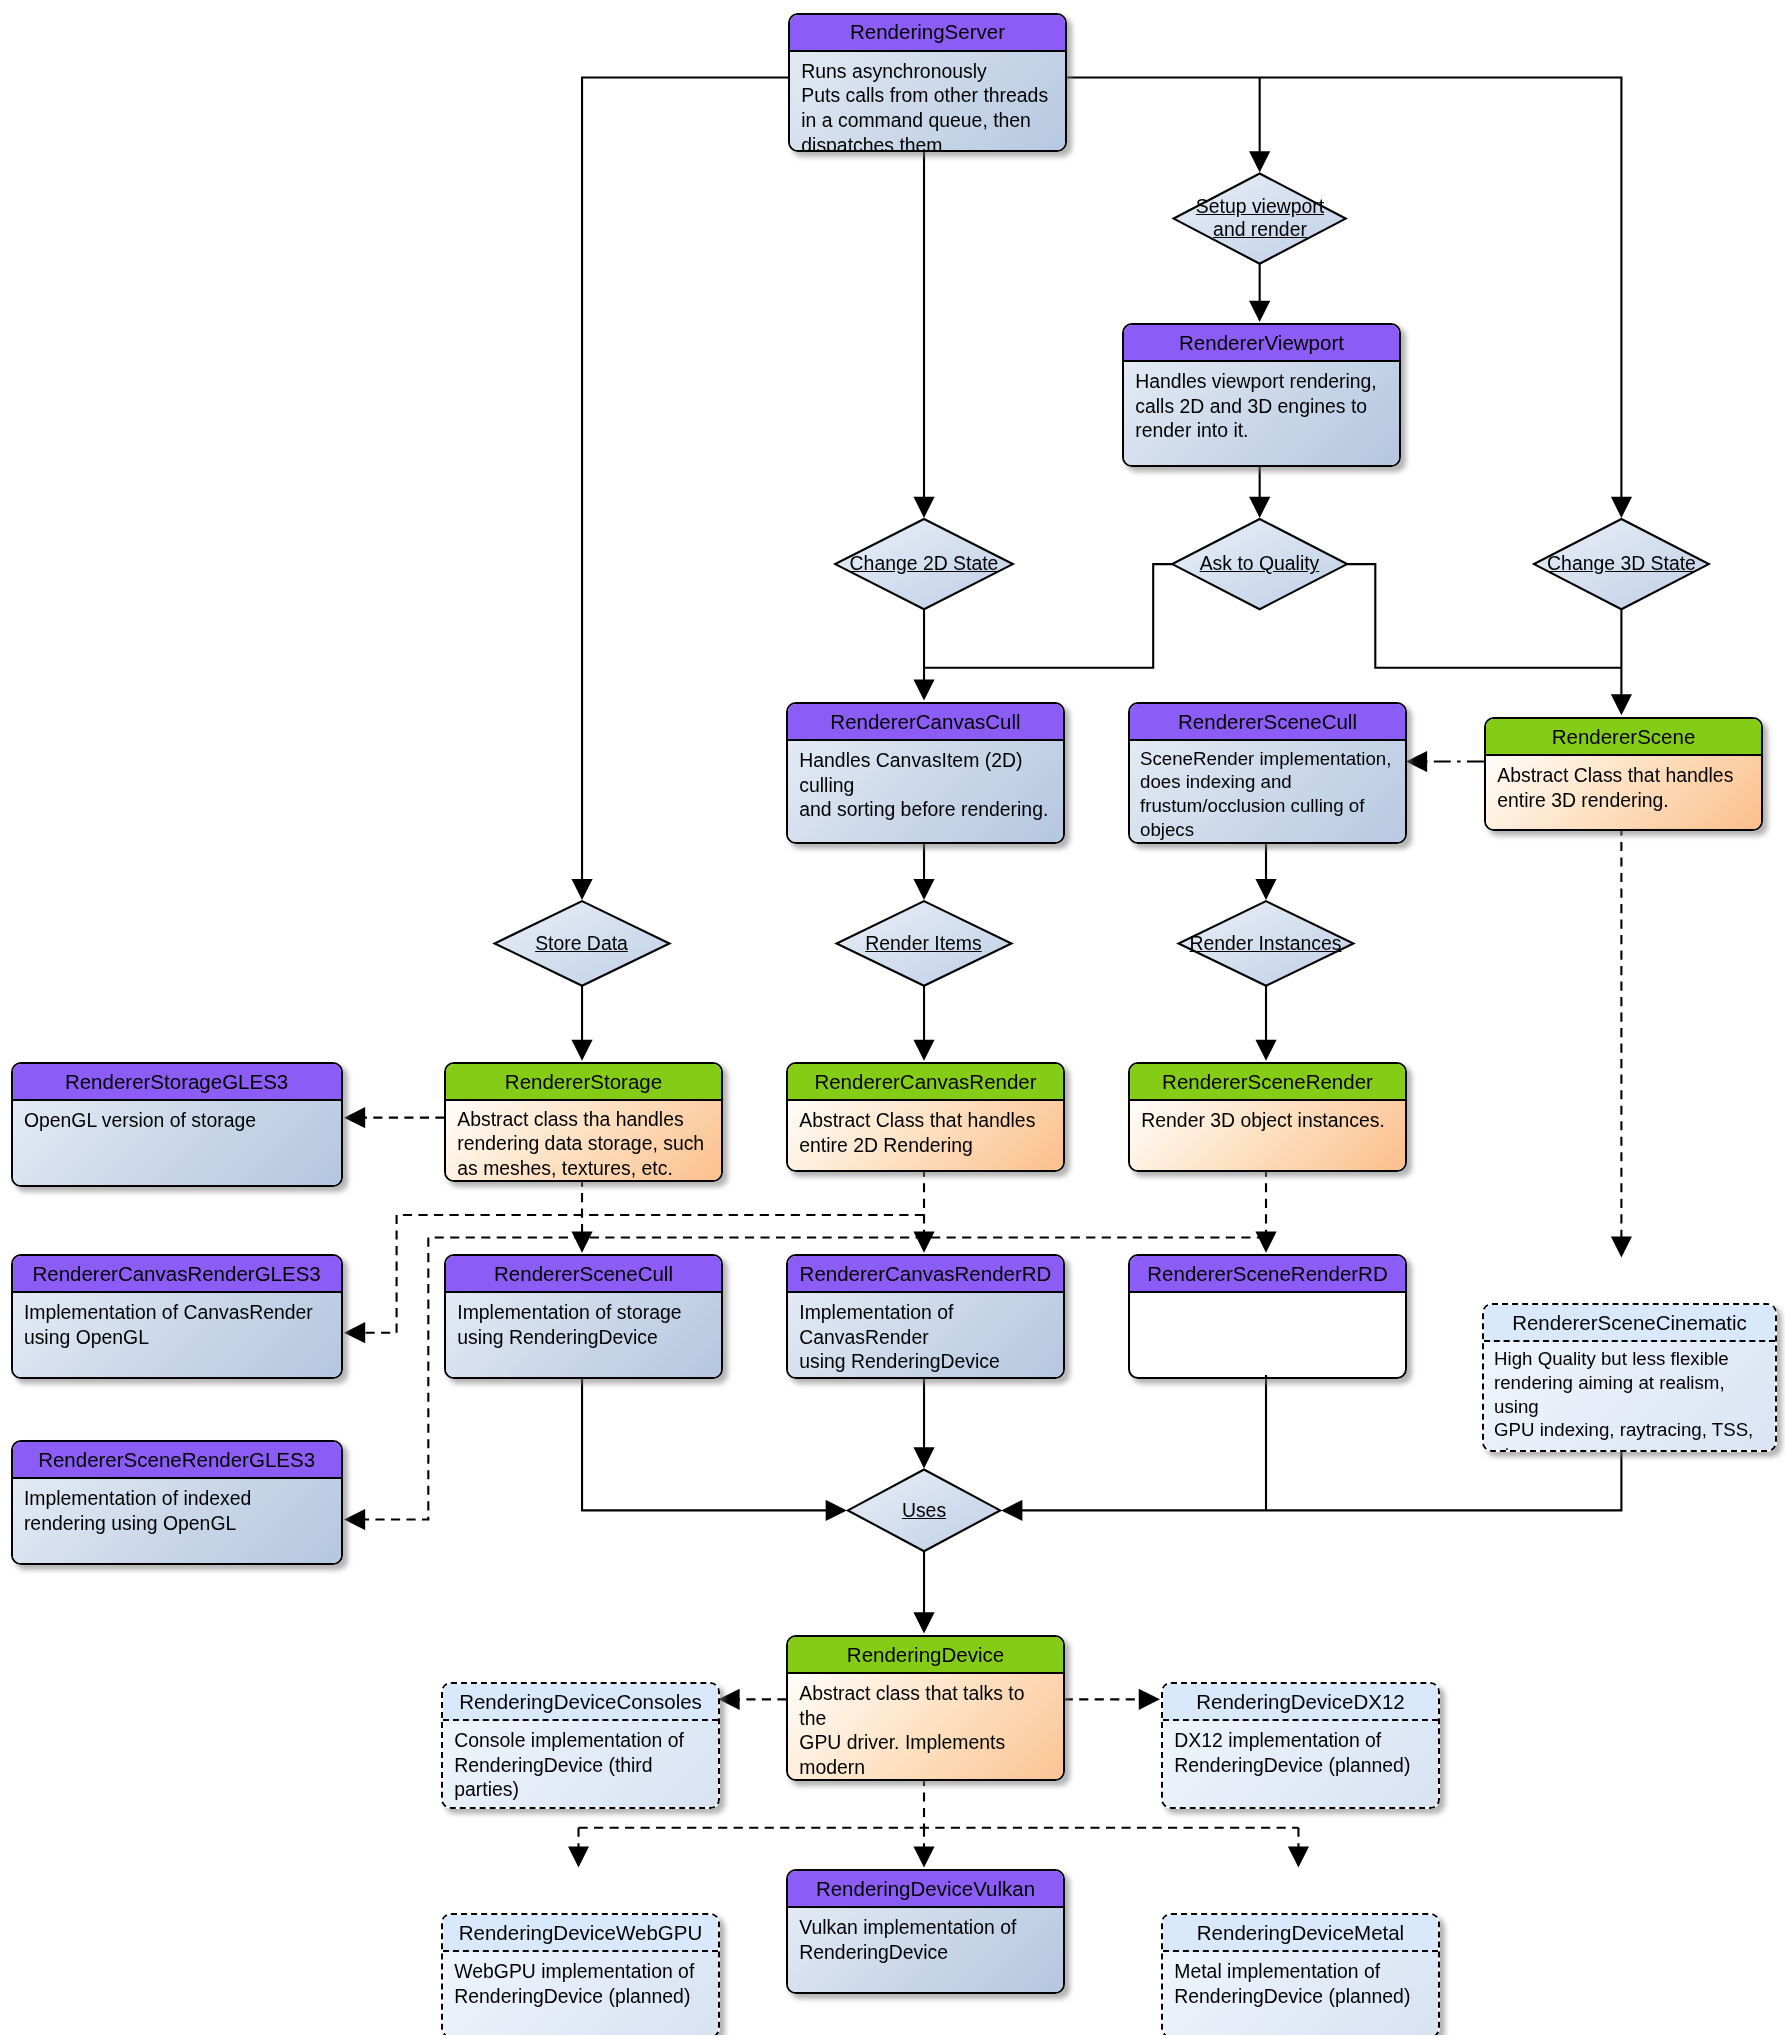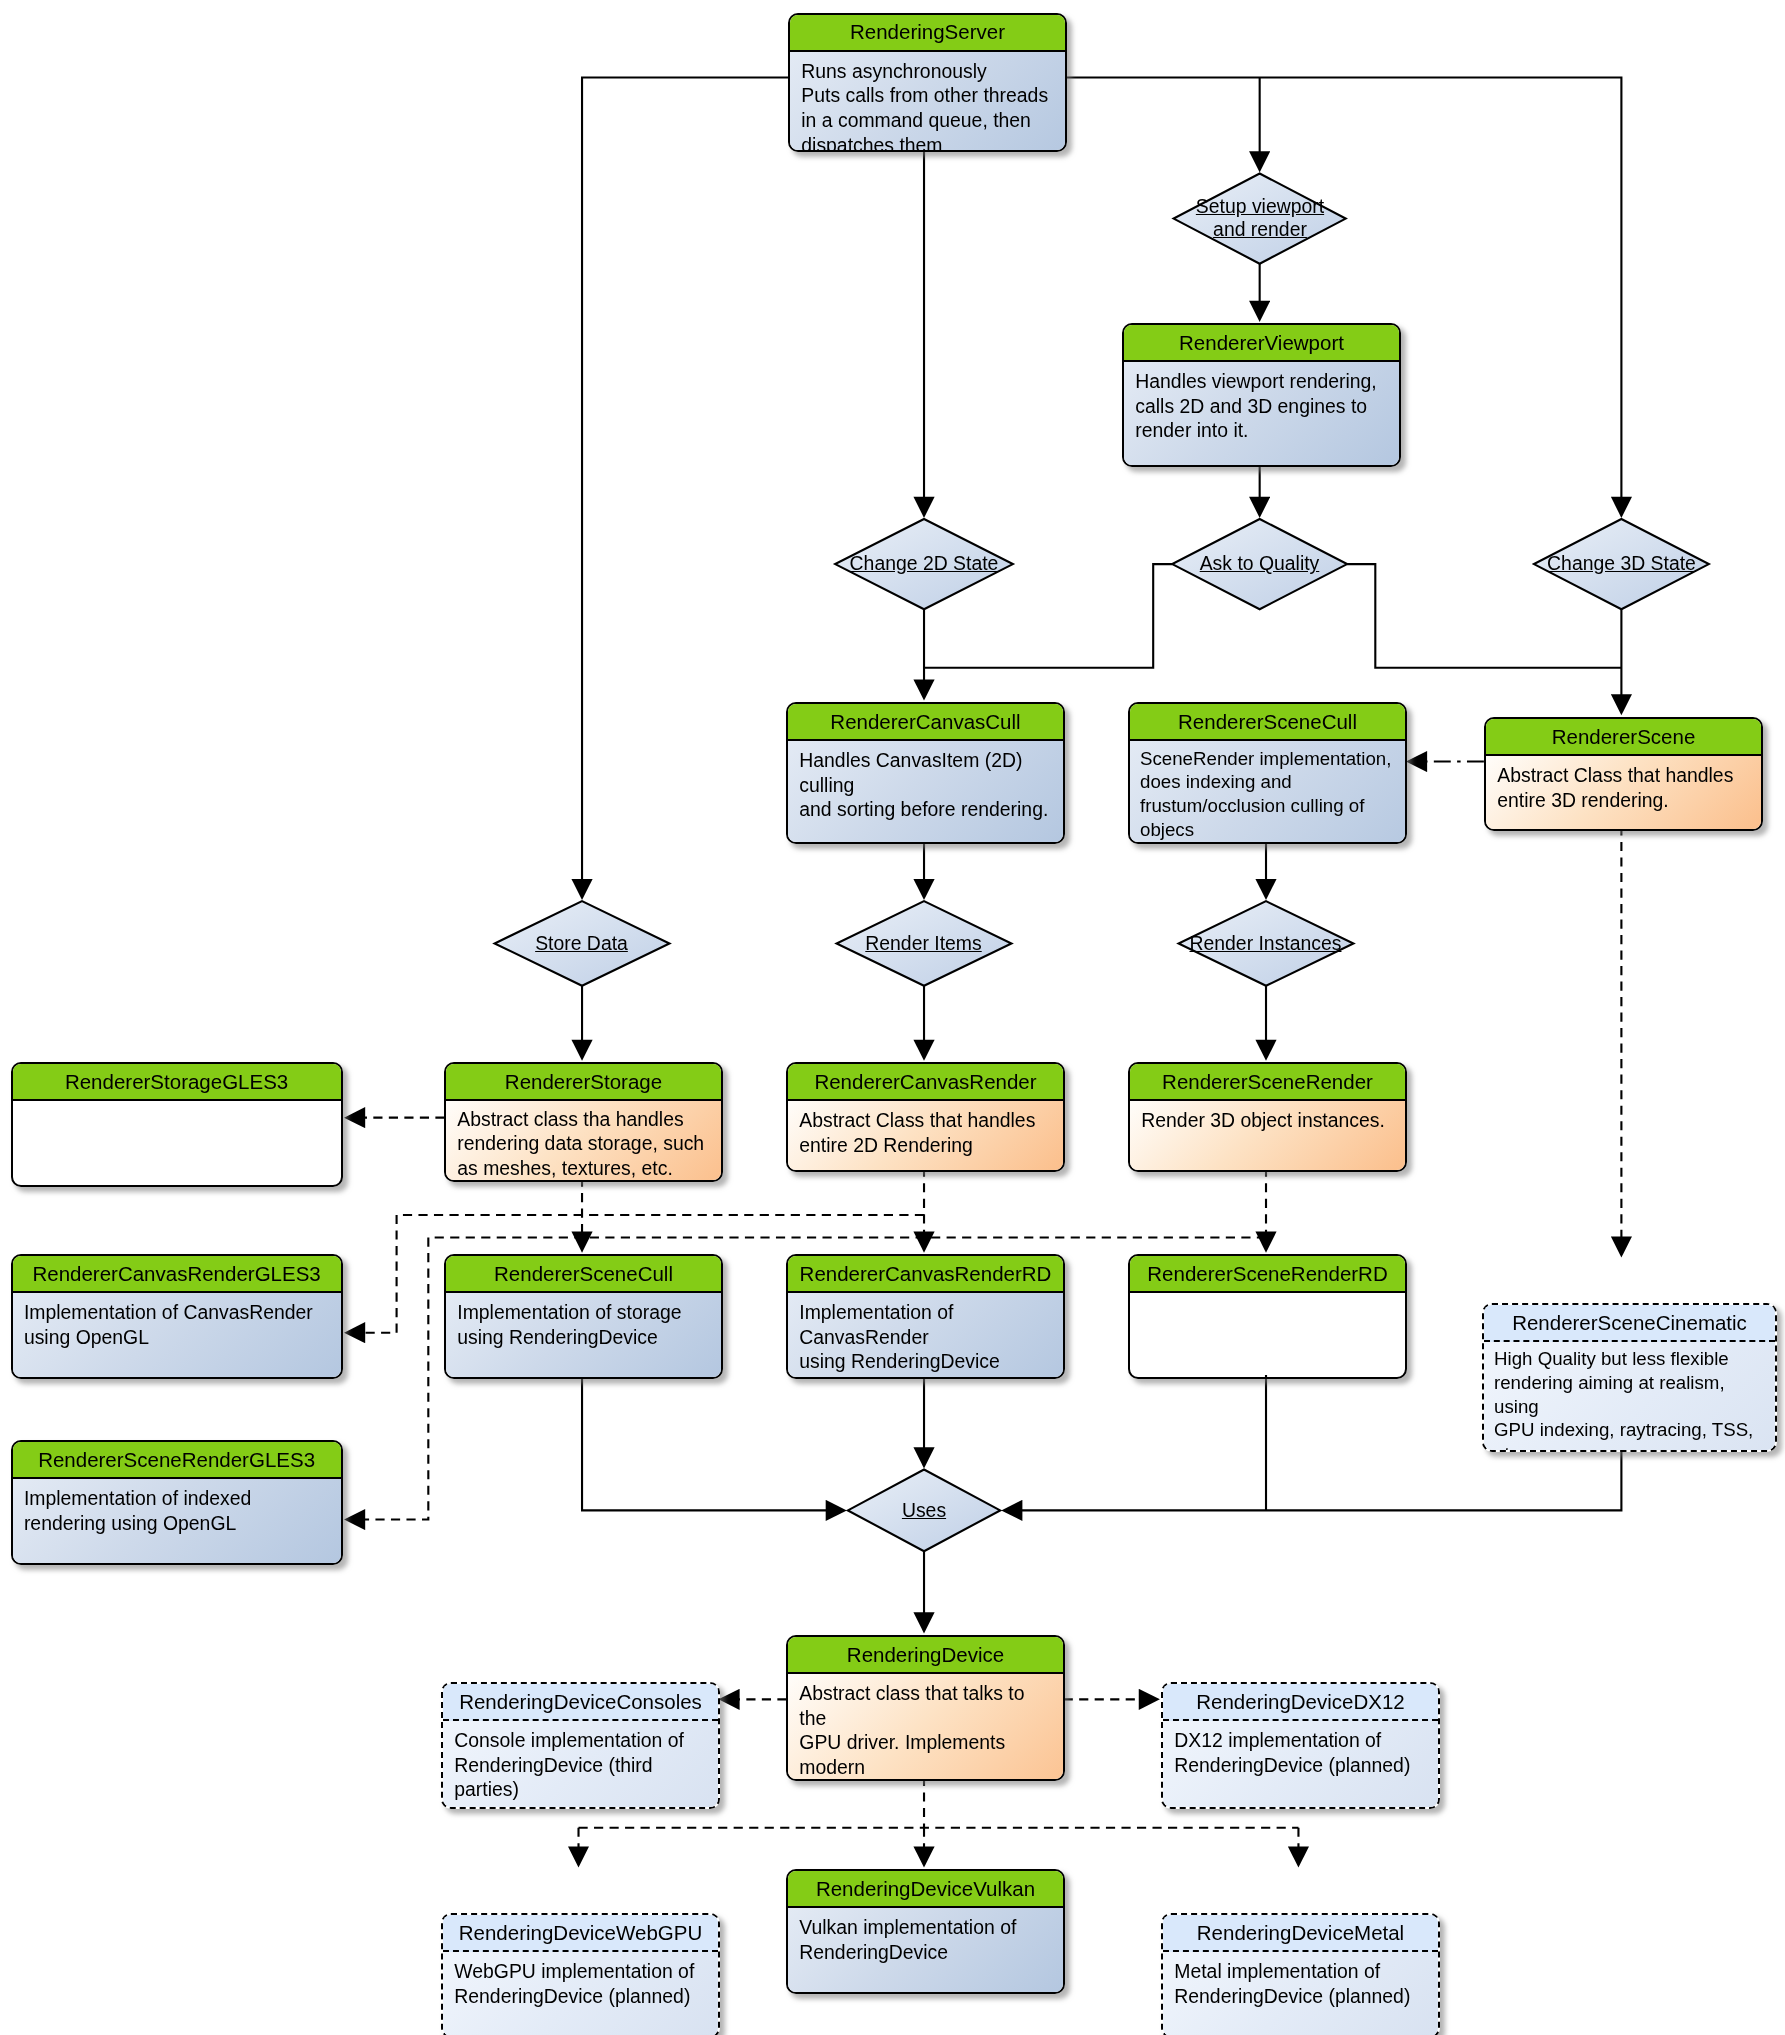--- a/index.html
+++ b/index.html
@@ -24,21 +24,21 @@
     font-size:20.5px;
     border-bottom:2.1px solid #000;
   }
   .node .bd{
     flex:1;
     padding:7px 11.3px;
     font-size:19.4px;line-height:1.27;
     white-space:pre-line;
     text-align:left;
   }
-  .node.blue .hd{background:#84cc16;}
+  .node.blue .hd{background:#8b5cf6;}
   .node.blue .bd{background:linear-gradient(135deg,#e3eaf4 0%,#cdd9ea 45%,#b4c7e0 100%);}
   .node.orange .hd{background:#84cc16;}
   .node.orange .bd{background:linear-gradient(135deg,#fffdfa 0%,#fde2c4 45%,#fbbf8c 100%);}
   .node.planned{border-style:dashed;margin-top:44px;}
   .node.planned .hd{background:#d9e8fb;border-bottom-style:dashed;}
   .node.planned .bd{background:linear-gradient(135deg,#f0f5fc 0%,#e3ebf7 50%,#d8e2f1 100%);}
   .dlabel{
     position:absolute;z-index:3;
     display:flex;align-items:center;justify-content:center;
     text-align:center;font-size:19.4px;line-height:1.2;
@@ -157,20 +157,21 @@
 </div>
 
 <div class="node orange" style="left:1484px;top:717px;width:275px;height:110px">
   <div class="hd">RendererScene</div>
   <div class="bd">Abstract Class that handles
 entire 3D rendering.</div>
 </div>
 
 <div class="node blue" style="left:10.6px;top:1062px;width:328px;height:121px">
   <div class="hd">RendererStorageGLES3</div>
+  <div class="bd">OpenGL version of storage</div>
 </div>
 
 <div class="node orange" style="left:444px;top:1062px;width:275px;height:116px">
   <div class="hd">RendererStorage</div>
   <div class="bd" style="padding:5.6px 11.3px">Abstract class tha handles
 rendering data storage, such
 as meshes, textures, etc.</div>
 </div>
 
 <div class="node orange" style="left:786px;top:1062px;width:275px;height:106px">

